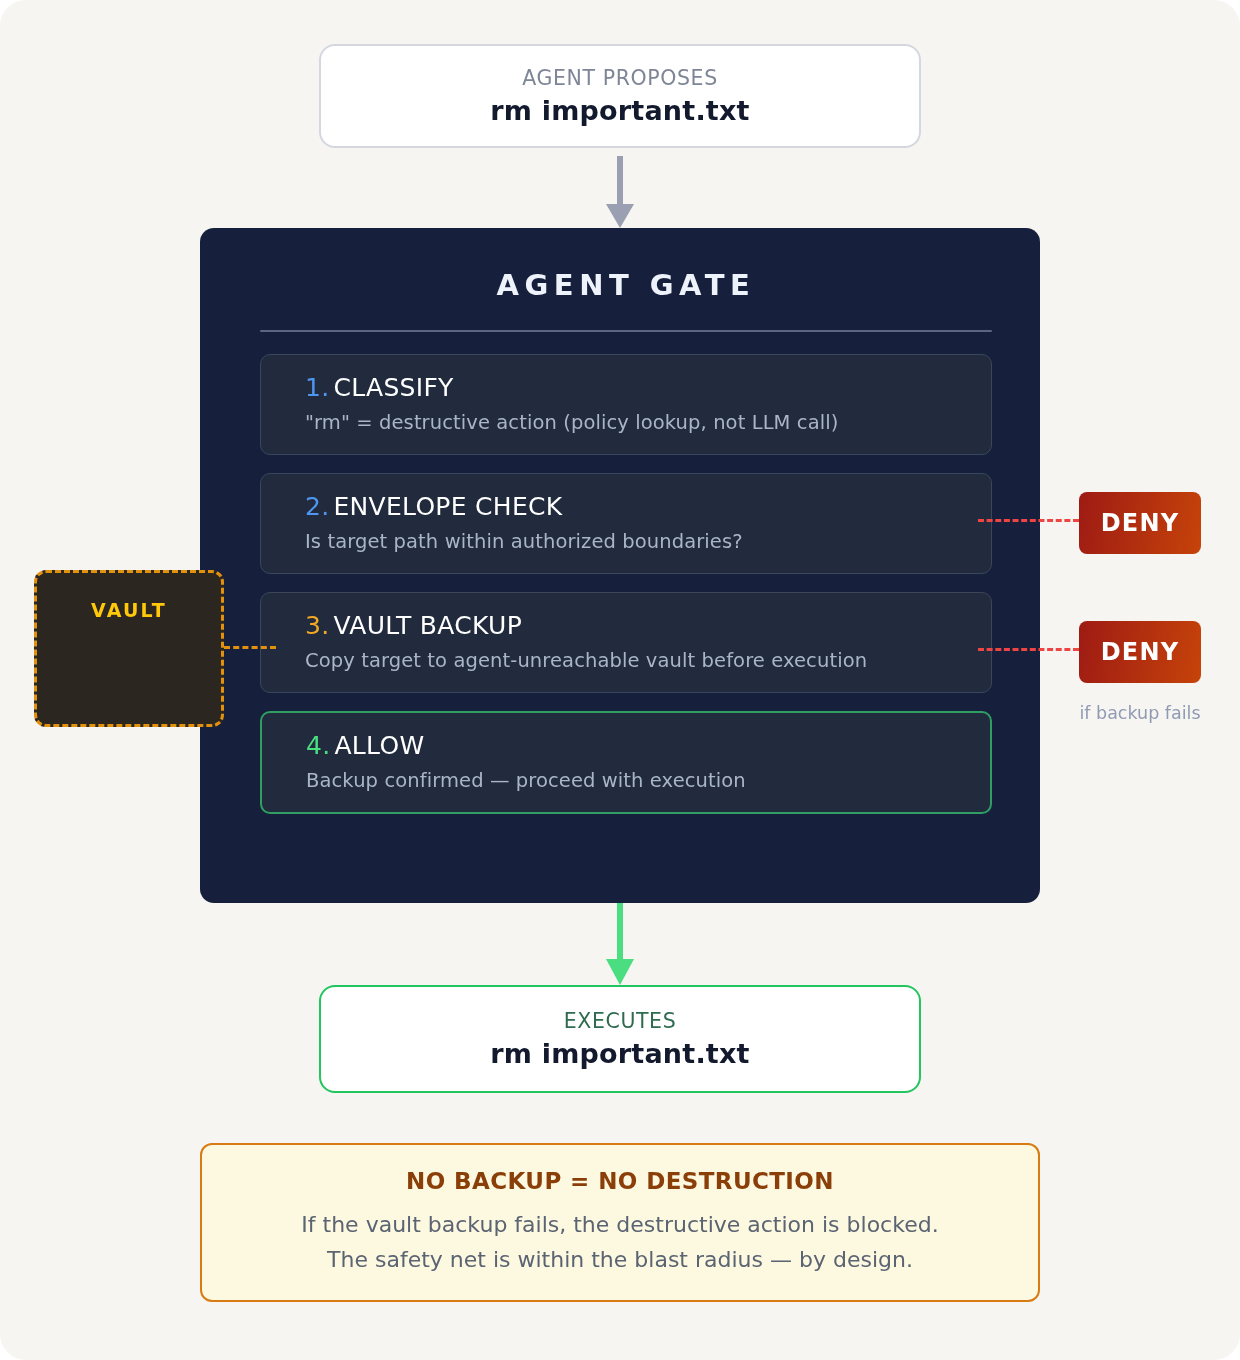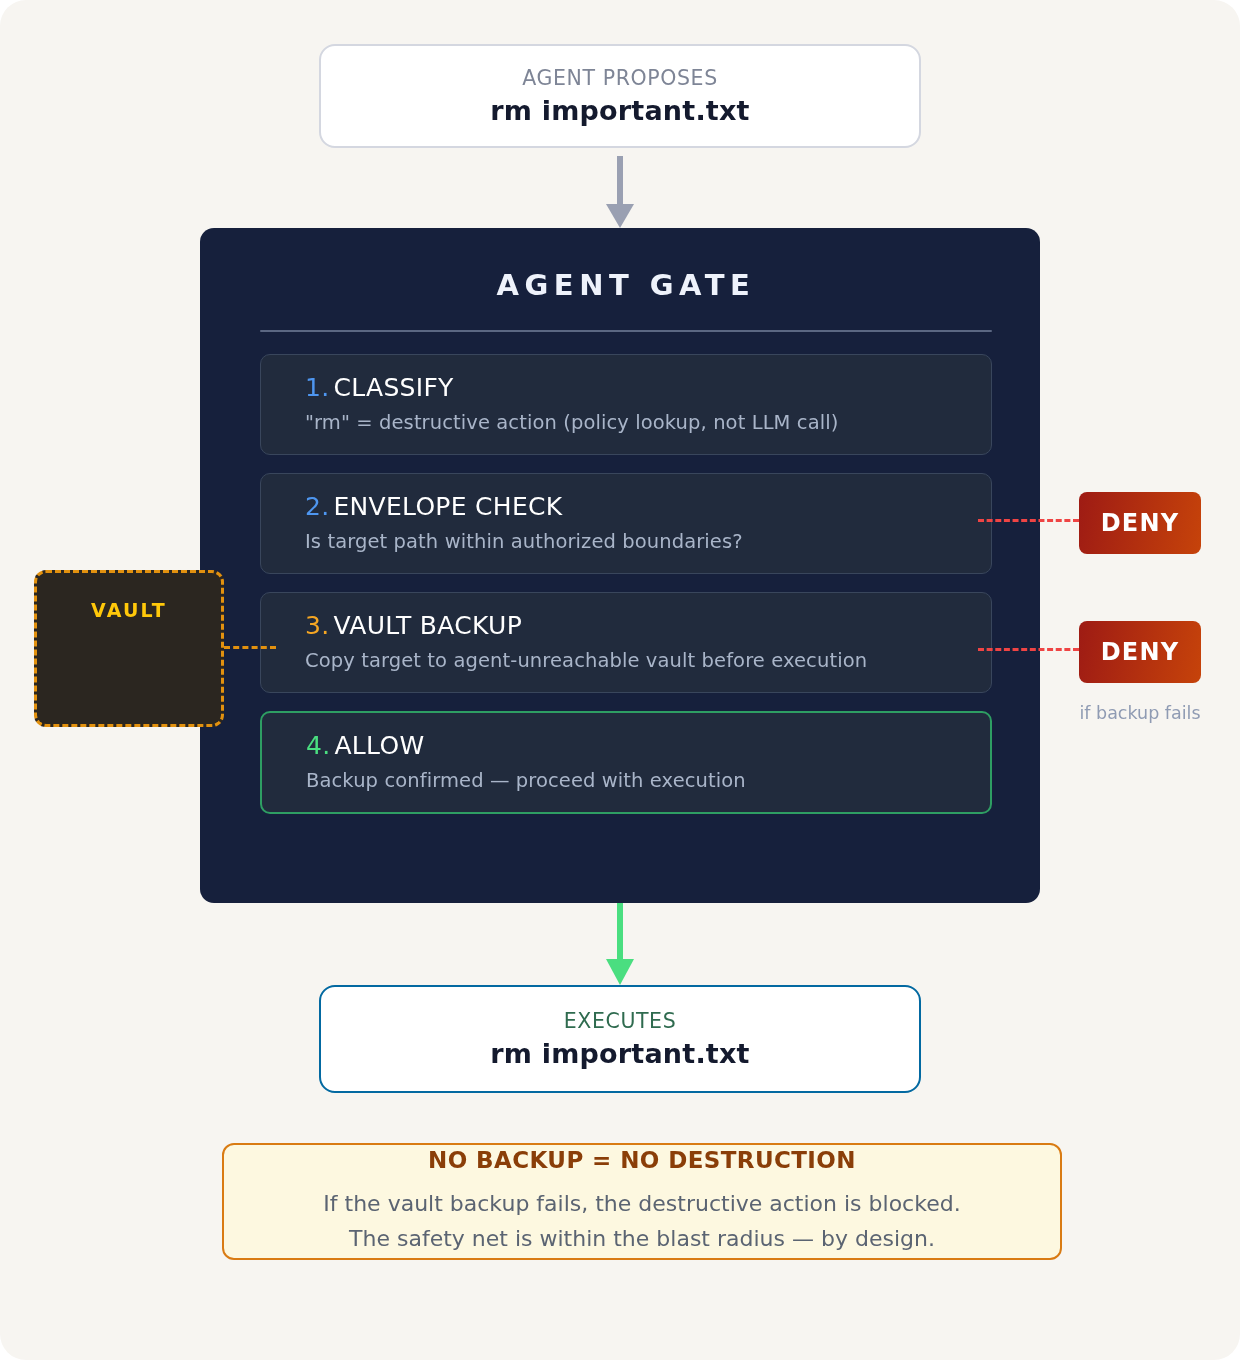--- a/index.html
+++ b/index.html
@@ -38,21 +38,21 @@
     top: 44px;
     width: 602px;
     height: 104px;
     border: 2px solid #d4d7e0;
   }
   .cmd-box.bottom {
     left: 319px;
     top: 985px;
     width: 602px;
     height: 108px;
-    border: 2px solid #0369a1;
+    border: 2px solid #22c55e;
   }
   .cmd-label {
     font-size: 20.5px;
     letter-spacing: 0.6px;
     color: #7e8596;
     margin-bottom: 5px;
   }
   .cmd-box.bottom .cmd-label { color: #2f6b4f; }
   .cmd-text {
     font-size: 27px;
@@ -216,30 +216,29 @@
     height: 0;
     border-top: 3px dashed #e2910f;
   }
 
   
   #footer-box {
     position: absolute;
     left: 200px;
     top: 1143px;
     width: 840px;
-    height: 117px;
+    height: 159px;
     box-sizing: border-box;
     background: #fdf8e0;
     border: 2px solid #d97b13;
     border-radius: 12px;
     display: flex;
     flex-direction: column;
     align-items: center;
     justify-content: center;
-    margin-left: 22px;
   }
   #footer-title {
     color: #8a3e08;
     font-size: 23px;
     font-weight: bold;
     letter-spacing: 0.4px;
     margin-bottom: 14px;
   }
   .footer-line {
     color: #5b6472;

